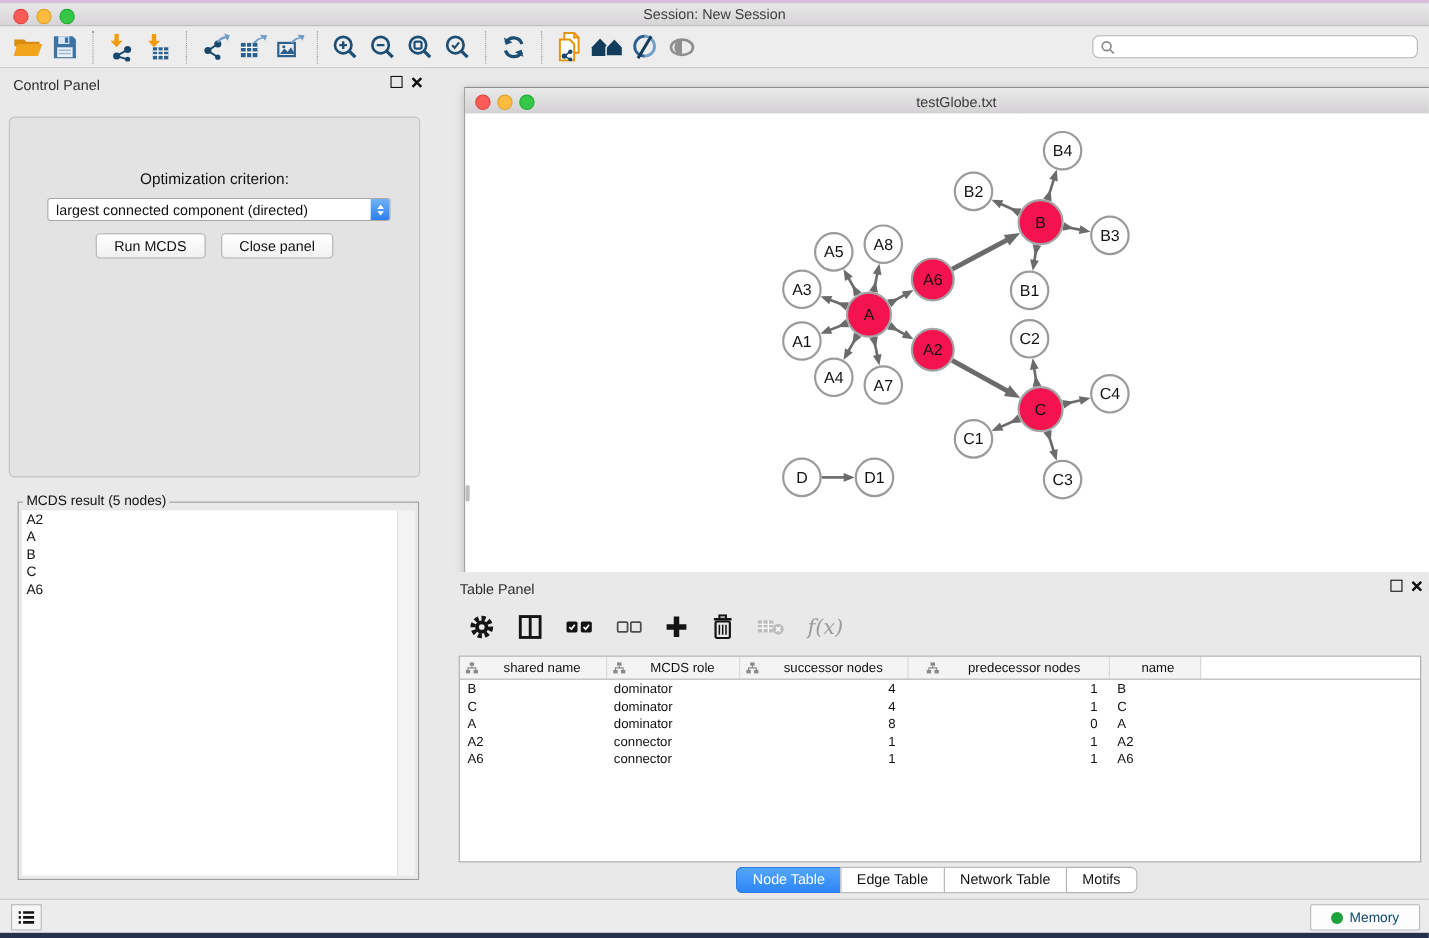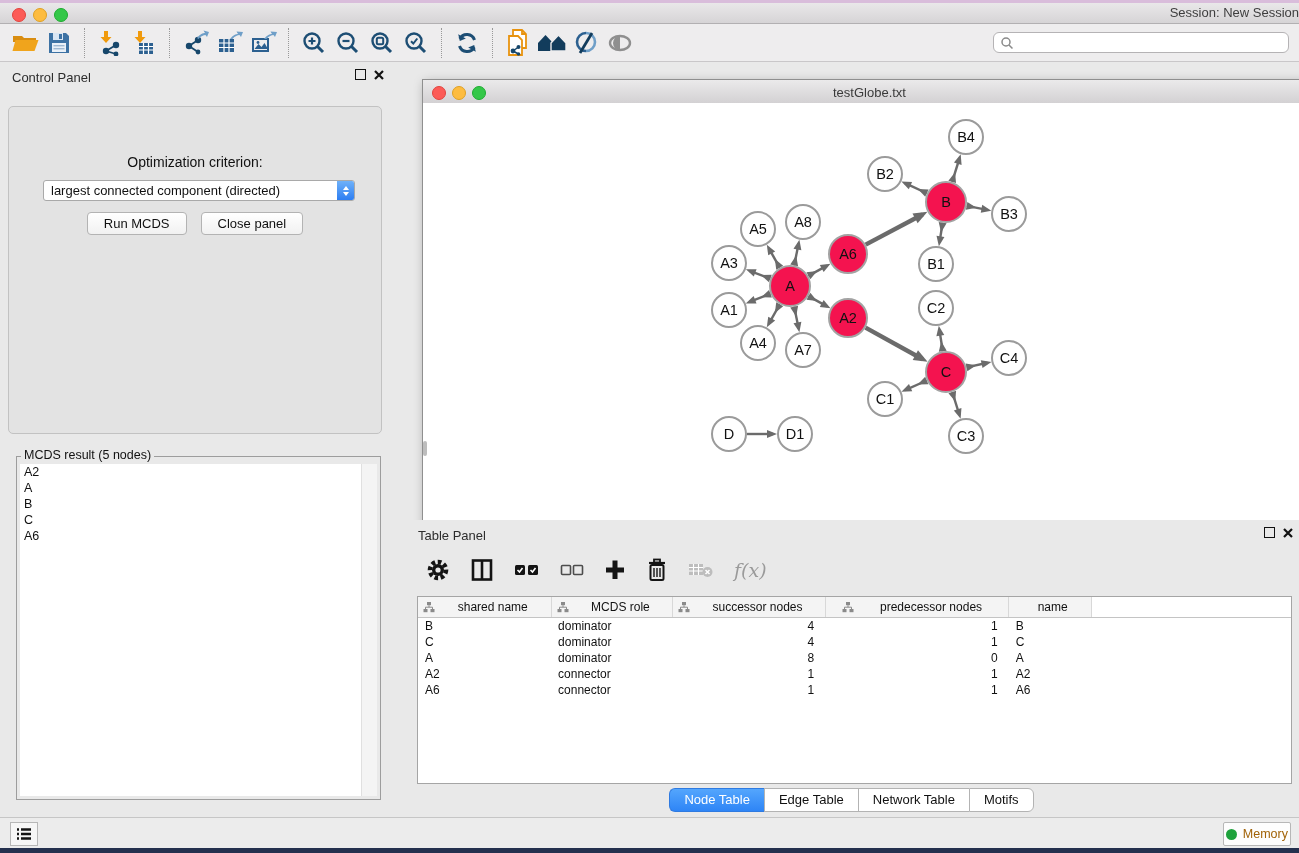--- a/index.html
+++ b/index.html
@@ -10,21 +10,21 @@
   }
   
   .app-titlebar{position:absolute;top:0;left:0;right:0;height:23px;
     background:linear-gradient(#ecebec,#d6d4d6);border-bottom:1px solid #b2b0b2;}
   .top-accent{position:absolute;top:0;left:0;right:0;height:3px;background:#d9bddb;}
   .lights{position:absolute;left:12px;top:8px;display:flex;gap:7px;}
   .light{width:12px;height:12px;border-radius:50%;}
   .light.red{background:#fc5b57;border:1px solid #e2433e;}
   .light.yellow{background:#fdbc40;border:1px solid #dfa023;}
   .light.green{background:#34c748;border:1px solid #1eab31;}
-  .app-title{position:absolute;top:5px;left:0;right:0;text-align:right;
+  .app-title{position:absolute;top:5px;left:0;right:0;text-align:center;
     font-size:13px;color:#3e3e3e;}
   
   .toolbar{position:absolute;top:24px;left:0;right:0;height:38px;background:#eeedee;
     border-bottom:1px solid #c9c7c9;display:flex;align-items:center;padding-left:8px;box-sizing:border-box;}
   .tb-btn{width:34px;height:32px;display:flex;align-items:center;justify-content:center;cursor:default;}
   .tb-sep{border-left:1px dotted #999;height:30px;margin:0 8px;}
   .search-wrap{position:absolute;right:10px;top:32px;width:296px;height:21px;background:#fff;
     border:1px solid #b5b3b5;border-radius:6px;display:flex;align-items:center;padding-left:6px;box-sizing:border-box;}
   .search-wrap input{border:none;outline:none;flex:1;font-size:12px;background:transparent;}
   
@@ -88,21 +88,21 @@
   .ttab{font-size:13px;color:#111;background:#fff;border:1px solid #b3b3b3;border-right:none;
     padding:3px 14px;height:16px;line-height:16px;}
   .ttab:first-child{border-radius:6px 0 0 6px;}
   .ttab:last-child{border-right:1px solid #b3b3b3;border-radius:0 6px 6px 0;}
   .ttab.sel{background:linear-gradient(#54a6fd,#2e85f6);color:#fff;border-color:#2f7ae0;}
   
   .status-bar{position:absolute;left:0;right:0;bottom:5px;height:30px;background:#ececec;border-top:1px solid #c6c6c6;}
   .list-btn{position:absolute;left:10px;top:4px;width:26px;height:22px;background:#f6f6f6;border:1px solid #b7b7b7;
     display:flex;align-items:center;justify-content:center;}
   .memory-btn{position:absolute;right:8px;top:4px;height:22px;background:#fdfdfd;border:1px solid #b7b7b7;border-radius:2px;
-    display:flex;align-items:center;gap:6px;padding:0 2px;font-size:12.5px;color:#a16207;}
+    display:flex;align-items:center;gap:6px;padding:0 18px;font-size:12.5px;color:#0c4a6e;}
   .mem-dot{width:11px;height:11px;border-radius:50%;background:#1ea23c;}
   .wallpaper{position:absolute;bottom:0;left:0;right:0;height:5px;background:#24304e;}
 </style>
 </head>
 <body>
 
 <div class="app-titlebar">
   <div class="top-accent"></div>
   <div class="lights">
     <span class="light red"></span>

